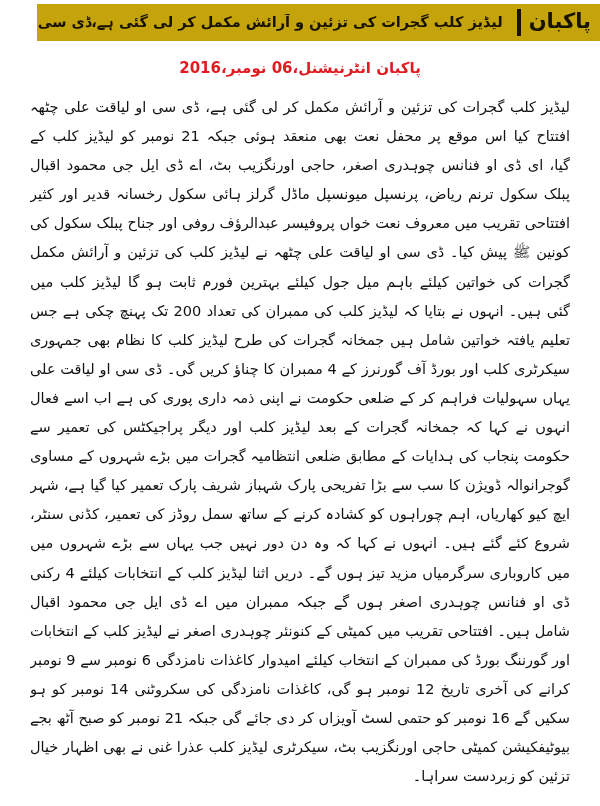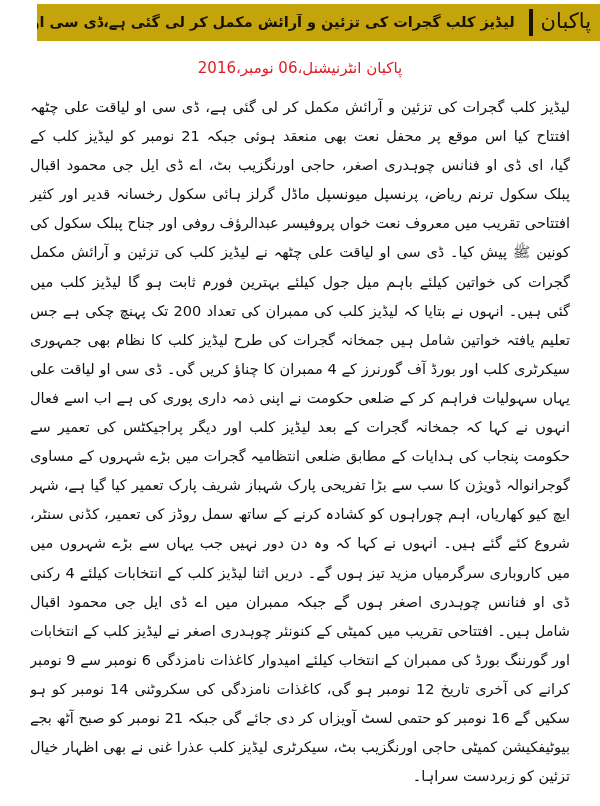--- a/index.html
+++ b/index.html
@@ -21,21 +21,21 @@
     height: 37px;
     background: #c5a30b;
     display: flex;
     flex-direction: row; 
     align-items: center;
     direction: rtl;
     color: #161300;
   }
   .masthead .logo {
     font-size: 21px;
-    font-weight: 400;
+    font-weight: 700;
     padding: 0 9px 3px 8px;
     white-space: nowrap;
   }
   .masthead .divider {
     width: 4px;
     height: 27px;
     background: #161300;
     flex: 0 0 auto;
   }
   .masthead .headline {
@@ -51,21 +51,21 @@
   .dateline {
     position: absolute;
     top: 55px;
     left: 0;
     right: 0;
     height: 26px;
     line-height: 26px;
     text-align: center;
     color: #e11b22;
     font-size: 15px;
-    font-weight: 400;
+    font-weight: 700;
   }
   
   .article {
     position: absolute;
     top: 93px;
     right: 30px;
     left: 30px;
     color: #111111;
     font-size: 14.5px;
     direction: rtl;

